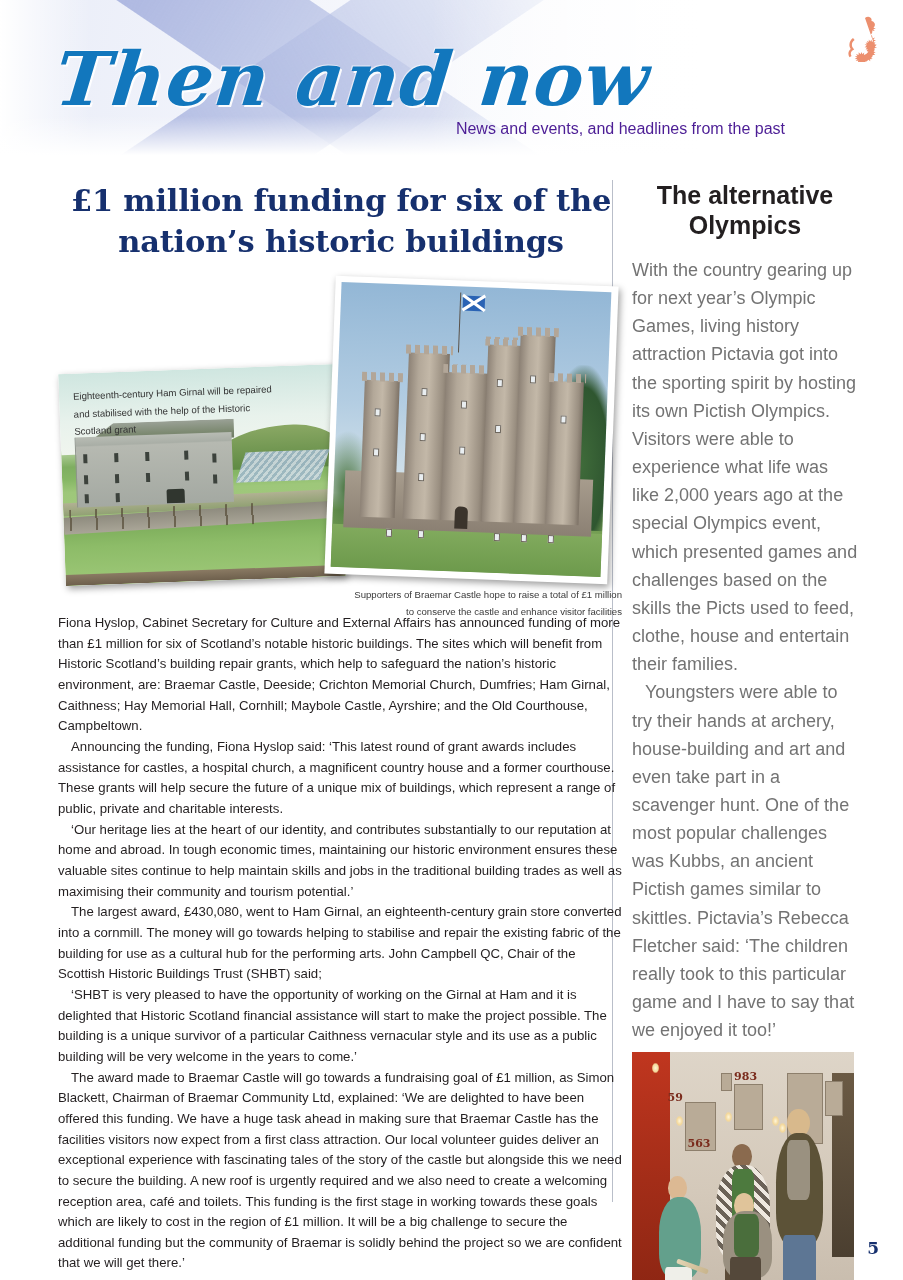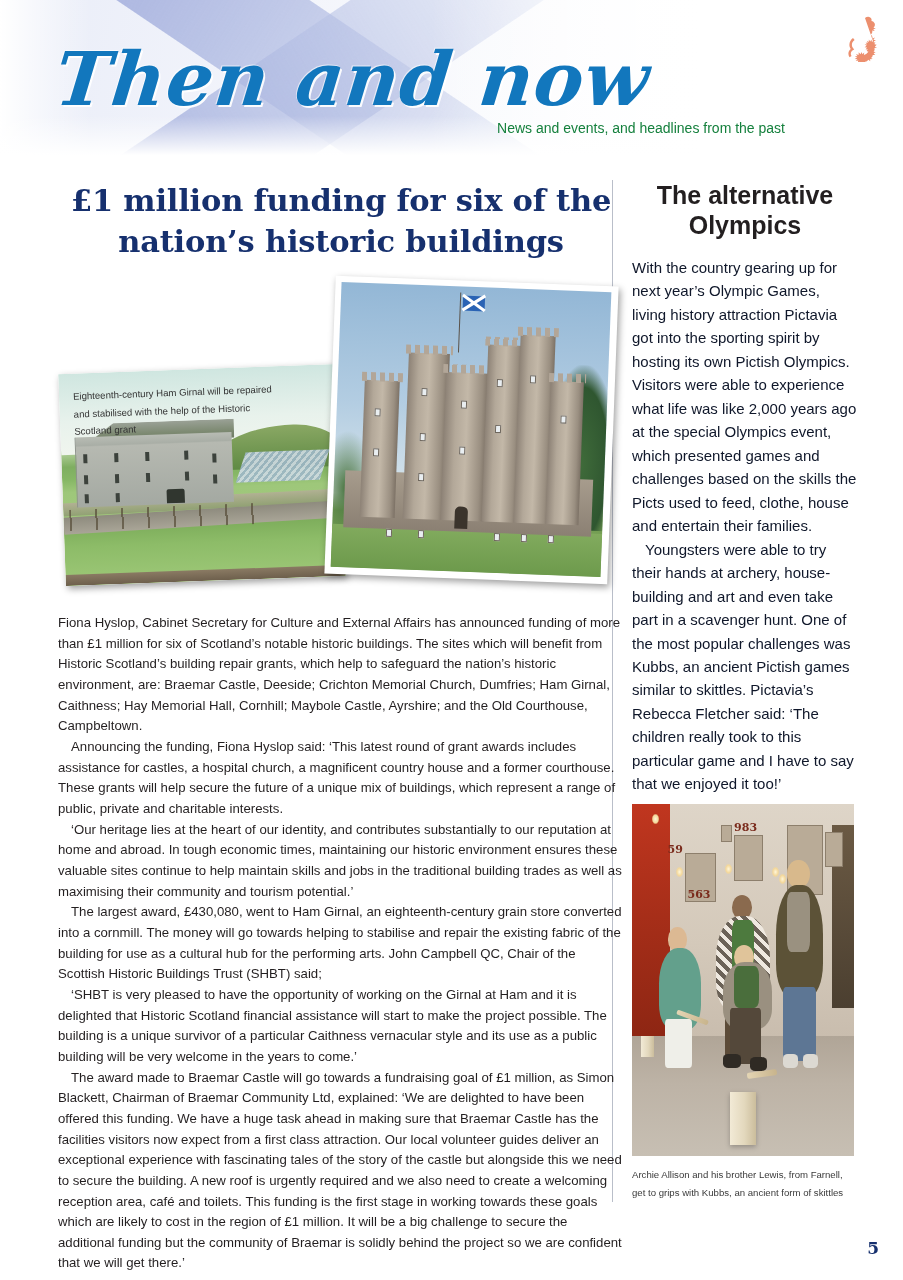--- a/index.html
+++ b/index.html
@@ -77,22 +77,22 @@
     letter-spacing: 1px;
     color: #1277bd;
     text-shadow: 2px 2px 0 rgba(255,255,255,.92), -1px -1px 0 rgba(255,255,255,.6);
     transform: skewX(-6deg);
     white-space: nowrap;
   }
 
   .strapline {
     position: absolute;
     right: 118px; top: 120px;
-    font-size: 14px;
-    color: #15803d;
+    font-size: 16px;
+    color: #4c1d95;
     white-space: nowrap;
   }
 
   .lion {
     position: absolute;
     right: 22px; top: 14px;
     width: 36px; height: 48px;
   }
 
   
@@ -325,23 +325,23 @@
   }
   .side-head {
     font-size: 25px;
     font-weight: 700;
     line-height: 1.2;
     color: #231f20;
     text-align: center;
     margin-bottom: 16px;
   }
   .side-copy {
-    font-size: 15px;
+    font-size: 18px;
     line-height: 1.565;
-    color: #0f172a;
+    color: #737373;
   }
   .side-copy p { margin: 0; }
   .side-copy p.ind { text-indent: 13px; }
 
   .side-photo {
     position: relative;
     margin-top: 8px;
     width: 222px; height: 352px;
     overflow: hidden;
     background: #b9ada0;
@@ -507,20 +507,21 @@
           <div class="castle-win" style="left:60%; top:86%"></div>
           <div class="castle-win" style="left:70%; top:86%"></div>
           <div class="castle-win" style="left:80%; top:86%"></div>
           <div class="castle-door"></div>
 
           <div class="flagpole"></div>
           <div class="flag-saltire"></div>
         </div>
       </div>
 
+      <div class="caption-under">Supporters of Braemar Castle hope to raise a total of £1 million to conserve the castle and enhance visitor facilities</div>
     </div>
 
     <div class="body-copy">
       <p>Fiona Hyslop, Cabinet Secretary for Culture and External Affairs has announced funding of more than £1 million for six of Scotland’s notable historic buildings. The sites which will benefit from Historic Scotland’s building repair grants, which help to safeguard the nation’s historic environment, are: Braemar Castle, Deeside; Crichton Memorial Church, Dumfries; Ham Girnal, Caithness; Hay Memorial Hall, Cornhill; Maybole Castle, Ayrshire; and the Old Courthouse, Campbeltown.</p>
       <p class="ind">Announcing the funding, Fiona Hyslop said: ‘This latest round of grant awards includes assistance for castles, a hospital church, a magnificent country house and a former courthouse. These grants will help secure the future of a unique mix of buildings, which represent a range of public, private and charitable interests.</p>
       <p class="ind">‘Our heritage lies at the heart of our identity, and contributes substantially to our reputation at home and abroad. In tough economic times, maintaining our historic environment ensures these valuable sites continue to help maintain skills and jobs in the traditional building trades as well as maximising their community and tourism potential.’</p>
       <p class="ind">The largest award, £430,080, went to Ham Girnal, an eighteenth-century grain store converted into a cornmill. The money will go towards helping to stabilise and repair the existing fabric of the building for use as a cultural hub for the performing arts. John Campbell QC, Chair of the Scottish Historic Buildings Trust (SHBT) said;</p>
       <p class="ind">‘SHBT is very pleased to have the opportunity of working on the Girnal at Ham and it is delighted that Historic Scotland financial assistance will start to make the project possible. The building is a unique survivor of a particular Caithness vernacular style and its use as a public building will be very welcome in the years to come.’</p>
       <p class="ind">The award made to Braemar Castle will go towards a fundraising goal of £1 million, as Simon Blackett, Chairman of Braemar Community Ltd, explained: ‘We are delighted to have been offered this funding. We have a huge task ahead in making sure that Braemar Castle has the facilities visitors now expect from a first class attraction. Our local volunteer guides deliver an exceptional experience with fascinating tales of the story of the castle but alongside this we need to secure the building. A new roof is urgently required and we also need to create a welcoming reception area, café and toilets. This funding is the first stage in working towards these goals which are likely to cost in the region of £1 million. It will be a big challenge to secure the additional funding but the community of Braemar is solidly behind the project so we are confident that we will get there.’</p>
     </div>

